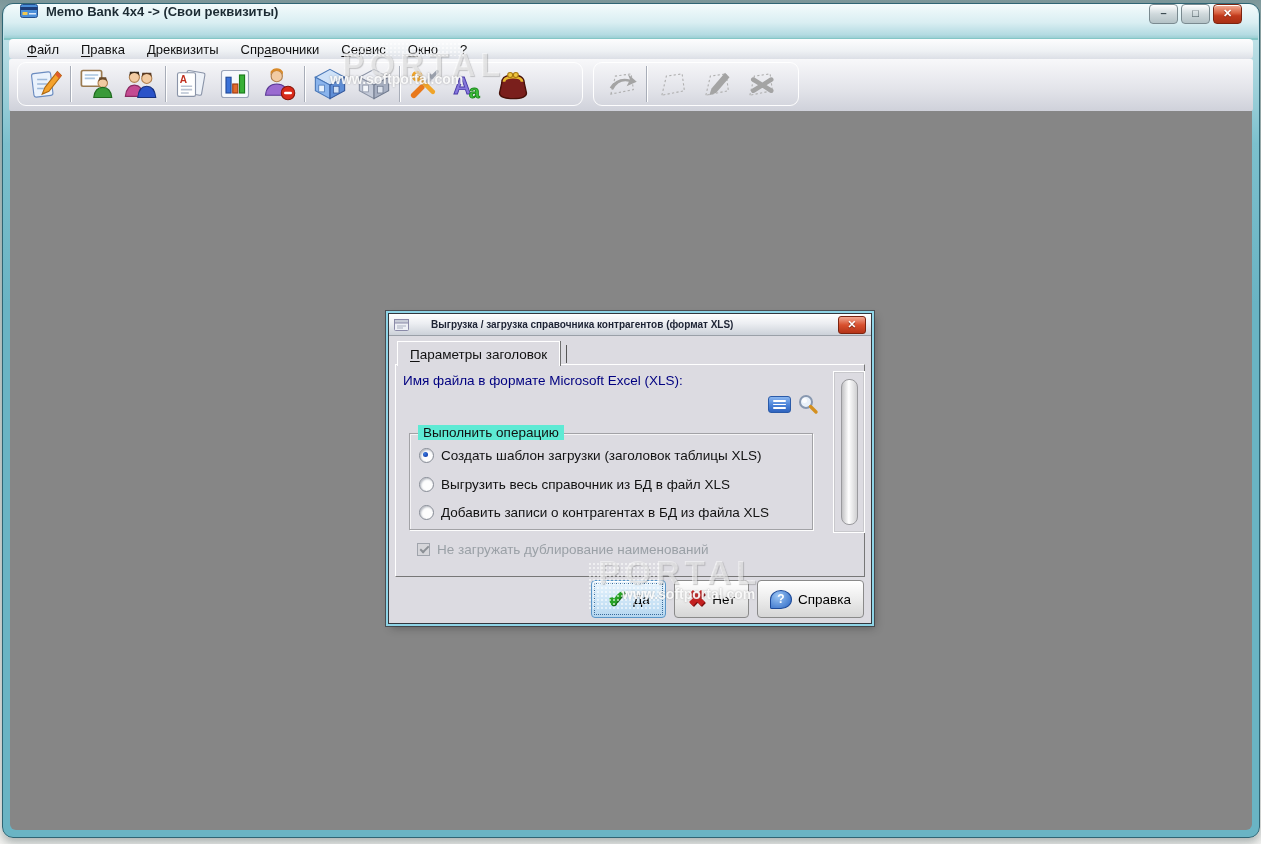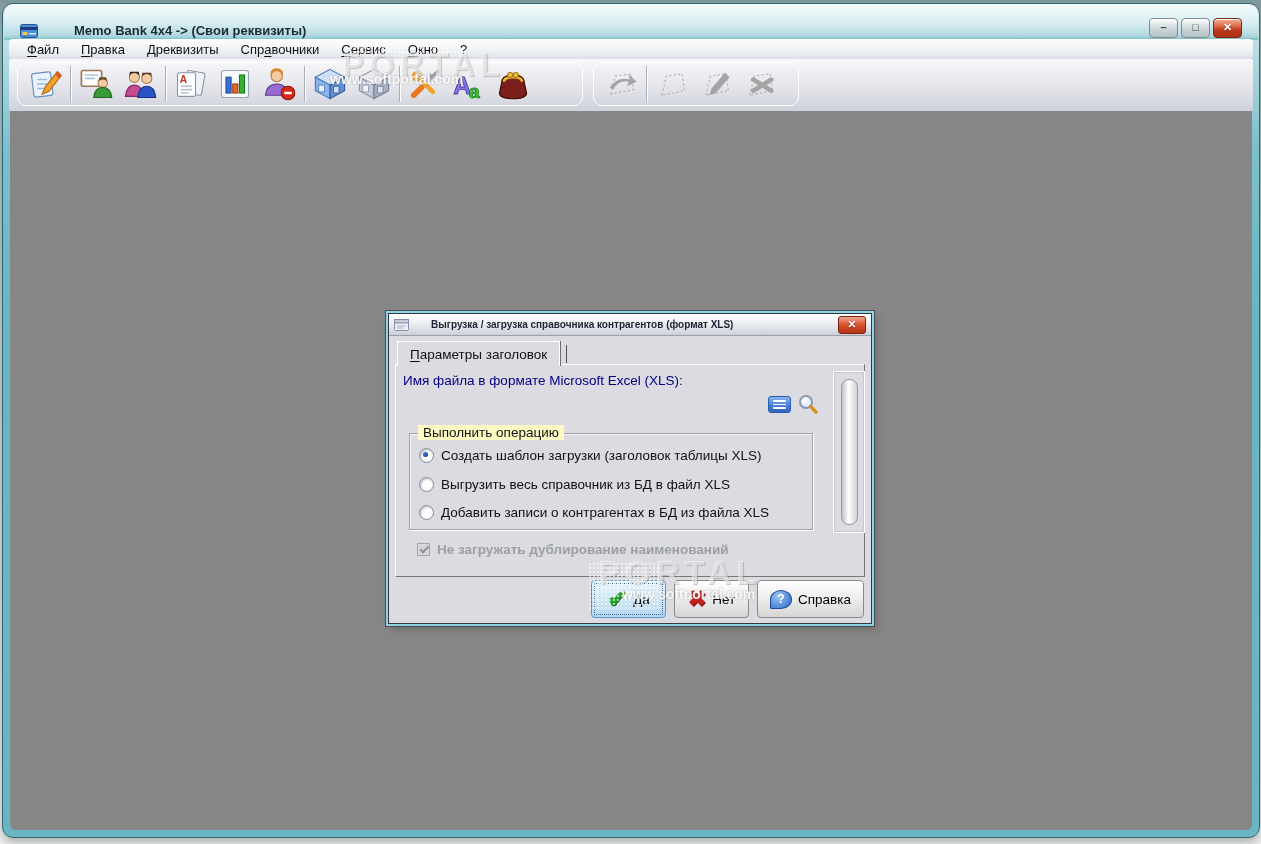--- a/index.html
+++ b/index.html
@@ -13,21 +13,21 @@
     position:absolute;left:2px;top:3px;width:1256px;height:833px;
     border-radius:11px;border:1px solid #2f6574;overflow:hidden;
     background:linear-gradient(180deg,#d8eef2 0px,#aed8e0 60px,#7cc0cd 140px,#6ab4c4 300px,#6ab4c4 100%);
     box-shadow:0 5px 10px rgba(40,60,60,.35);
   }
   .titlebar{
     position:absolute;left:1px;right:1px;top:0;height:36px;
     background:linear-gradient(180deg,#f4fbfc 0%,#d9eef2 55%,#b4dbe2 90%,#9ccfd4 100%);
     border-bottom:2px solid #84c6c6;
     border-radius:10px 10px 0 0;
-    display:flex;align-items:flex-end;padding:0 10px;box-sizing:border-box;gap:28px;
+    display:flex;align-items:flex-start;padding:0 10px;box-sizing:border-box;
   }
   .app-icon{width:18px;height:14px;margin:0 8px 0 6px;}
   .win-title{font-size:13px;font-weight:bold;color:#1c2b33;}
   .win-controls{margin-left:auto;display:flex;gap:3px;padding-right:6px;}
   .wbtn{
     width:27px;height:18px;border-radius:4px;border:1px solid #7a8a90;
     background:linear-gradient(180deg,#ffffff,#cfd9dc 50%,#b4c2c6);
     color:#3a4a50;font-size:11px;font-weight:bold;line-height:16px;text-align:center;
     box-shadow:inset 0 1px 0 #fff;
   }
@@ -128,32 +128,32 @@
   }
   .gauge-pill{
     width:15px;height:144px;border:1px solid #9a9a9e;border-radius:8px;
     background:linear-gradient(90deg,#c2c2c4 0%,#ffffff 45%,#cfcfd1 100%);
   }
   .groupbox{
     position:absolute;left:13px;top:68px;width:402px;height:95px;
     border:1px solid #a2a2a6;box-shadow:1px 1px 0 rgba(255,255,255,.9),inset 1px 1px 0 rgba(255,255,255,.7);
   }
   .groupbox .legend{
-    position:absolute;left:8px;top:-9px;background:#fef9c3;padding:0 5px;font-size:13.5px;
+    position:absolute;left:8px;top:-9px;background:#5eead4;padding:0 5px;font-size:13.5px;
   }
   .radio-row{position:absolute;left:9px;display:flex;align-items:center;gap:7px;}
   .radio{
     width:13px;height:13px;border-radius:50%;background:#fdfdfd;border:1px solid #858a94;
     box-shadow:inset 1px 1px 2px #b4b8c0;position:relative;flex:0 0 auto;
   }
   .radio.checked::after{
     content:"";position:absolute;left:3px;top:3px;width:5px;height:5px;border-radius:50%;
     background:radial-gradient(circle at 35% 35%,#3a7ae0,#0a2e9c);
   }
-  .cb-row{position:absolute;left:21px;top:177px;display:flex;align-items:center;gap:7px;font-weight:bold;}
+  .cb-row{position:absolute;left:21px;top:177px;display:flex;align-items:center;gap:7px;}
   .cb{
     width:13px;height:13px;border:1px solid #a0a4ac;background:#d6d6da;box-sizing:border-box;position:relative;
   }
   .cb::after{
     content:"";position:absolute;left:2px;top:2px;width:7px;height:3px;
     border-left:2px solid #8c9096;border-bottom:2px solid #8c9096;transform:rotate(-45deg);
   }
   .cb-label{color:#9aa0a6;}
   .btn{
     position:absolute;top:266px;height:36px;border-radius:4px;border:1px solid #8a8a8a;

